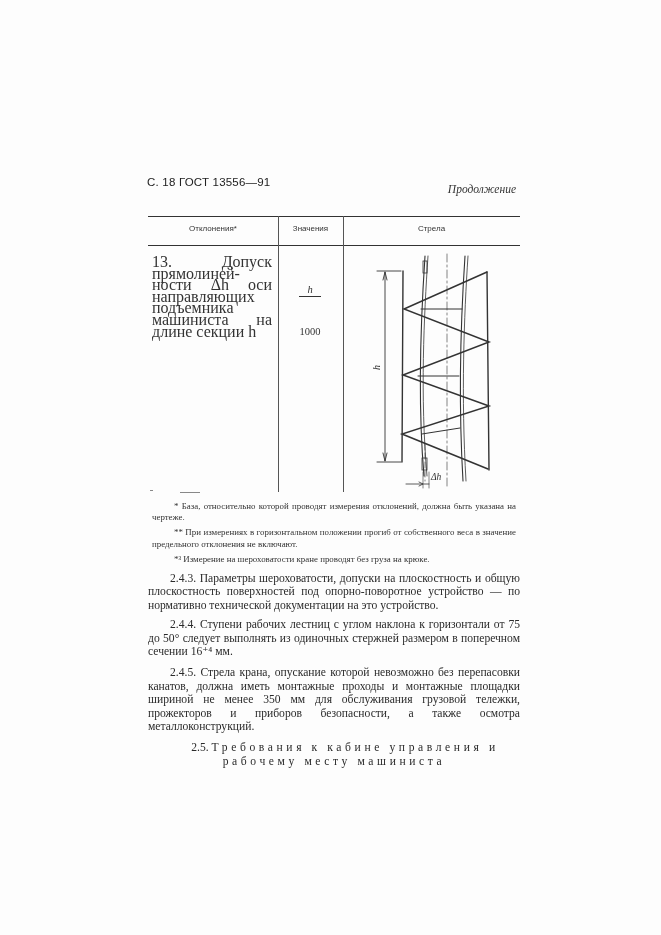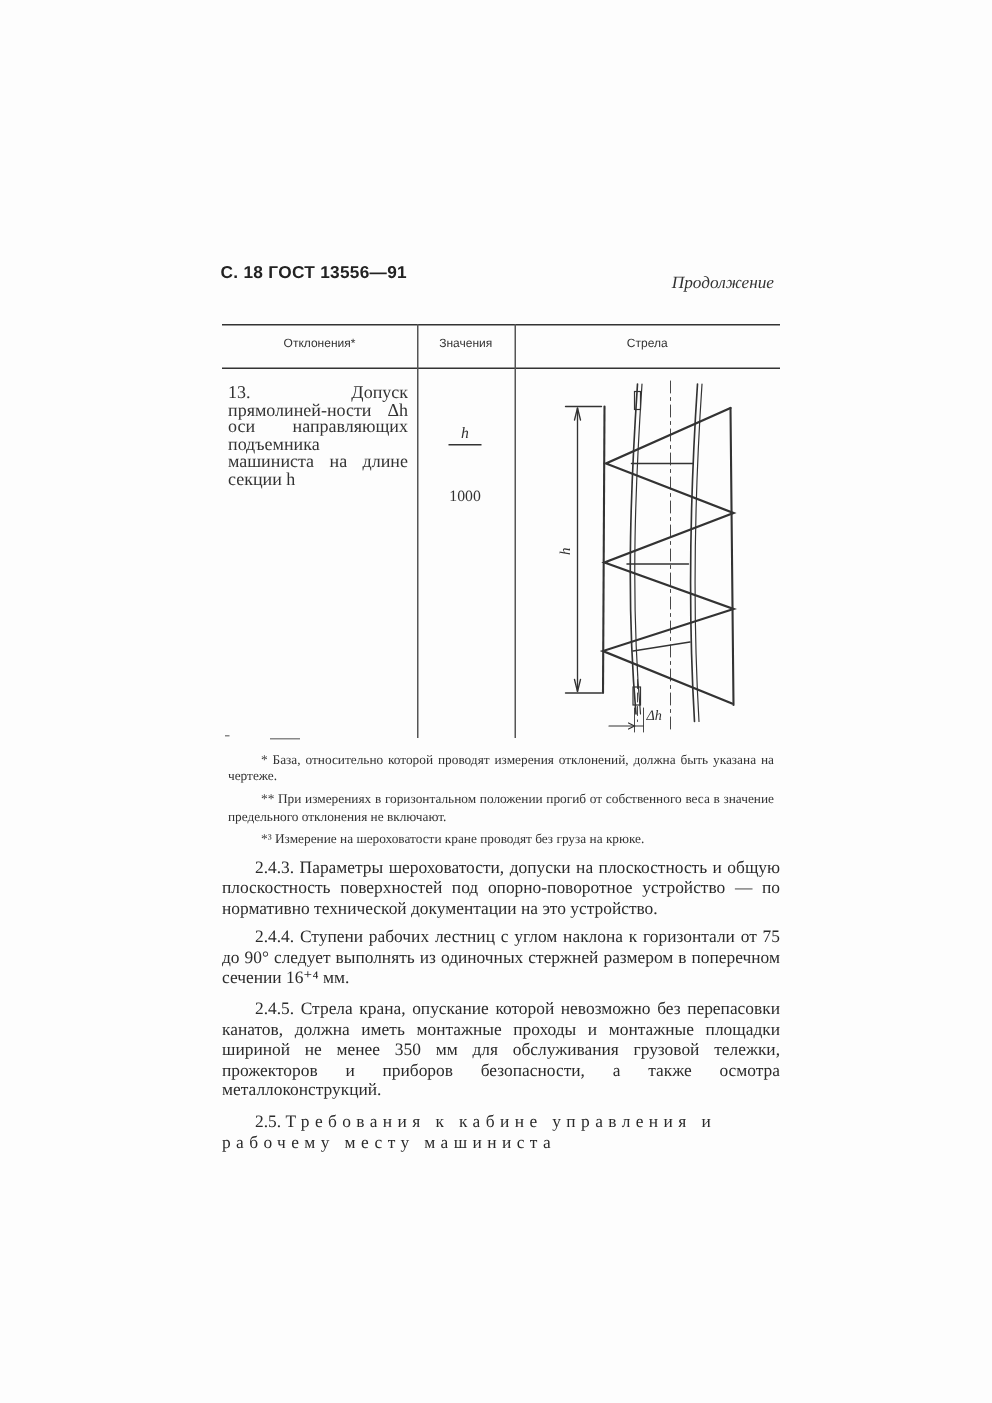--- a/index.html
+++ b/index.html
@@ -1,26 +1,26 @@
 <!DOCTYPE html>
 <html><head>
 <meta charset="utf-8">
 <style>
   html, body { margin: 0; padding: 0; }
   body {
     width: 661px; height: 935px; background: #fdfdfd; position: relative; overflow: hidden;
     font-family: "Liberation Serif", "DejaVu Serif", serif; color: #2a2a2a;
   }
   .abs { position: absolute; }
-  .page-header { left: 147px; top: 176px; font-family: "Liberation Sans", sans-serif; font-weight: bold; font-size: 11.5px; letter-spacing: 0.2px; color: #222; }
+  .page-header { left: 147px; top: 176px; font-family: "Liberation Sans", sans-serif; font-weight: normal; font-size: 11.5px; letter-spacing: 0.2px; color: #222; }
   .continuation { right: 145px; top: 183px; font-style: italic; font-size: 11.5px; color: #333; }
   .hline { position: absolute; height: 0; border-top: 1.4px solid #333; }
   .vline { position: absolute; width: 0; border-left: 1px solid #555; }
   .th { position: absolute; top: 224px; font-family: "Liberation Sans", sans-serif; font-size: 8px; color: #333; text-align: center; }
-  .cell-text { left: 152px; top: 256px; width: 120px; font-size: 12px; line-height: 11.6px; text-align: justify; color: #333; }
+  .cell-text { left: 152px; top: 256px; width: 120px; font-size: 16px; line-height: 11.6px; text-align: justify; color: #333; }
   .frac { left: 288px; top: 284px; width: 44px; text-align: center; font-size: 10.5px; color: #333; }
   .frac .num { font-style: italic; display: block; line-height: 12px; }
   .frac .bar { display: block; margin: 0 auto; width: 22px; border-top: 1px solid #333; }
   .frac .den { display: block; line-height: 13px; margin-top: 28px; }
   .fn-rule { left: 180px; top: 492px; width: 20px; border-top: 1px solid #888; }
   .fn-dot { left: 150px; top: 490px; width: 3px; height: 1px; background: #888; }
   .footnotes { left: 148px; top: 497px; width: 372px; font-size: 8.9px; line-height: 11.2px; color: #333; text-align: justify; }
   .footnotes p { margin: 4px; text-indent: 22px; }
   .body-text { left: 148px; width: 372px; font-size: 11.6px; line-height: 13.4px; color: #2a2a2a; text-align: justify; }
   .body-text p { margin: 0 0 6px 0; text-indent: 22px; }
@@ -94,16 +94,16 @@
 <div class="abs fn-dot"></div>
 <div class="abs fn-rule"></div>
 <div class="abs footnotes">
   <p>* База, относительно которой проводят измерения отклонений, должна быть указана на чертеже.</p>
   <p>** При измерениях в горизонтальном положении прогиб от собственного веса в значение предельного отклонения не включают.</p>
   <p>*³ Измерение на шероховатости кране проводят без груза на крюке.</p>
 </div>
 
 <div class="abs body-text" style="top:572px;">
   <p><span>2.4.3.</span> <span>Параметры шероховатости, допуски на плоскостность и общую плоскостность поверхностей под опорно-поворотное устройство — по нормативно технической документации на это устройство.</span></p>
-  <p style="margin-bottom:8px;"><span>2.4.4.</span> <span>Ступени рабочих лестниц с углом наклона к горизонтали от 75 до 90° следует выполнять из одиночных стержней размером в поперечном сечении 16⁺⁴ мм.</span></p>
+  <p style="margin-bottom:8px;"><span>2.4.4.</span> <span>Ступени рабочих лестниц с углом наклона к горизонтали от 75 до 50° следует выполнять из одиночных стержней размером в поперечном сечении 16⁺⁴ мм.</span></p>
   <p style="margin-bottom:8px;"><span>2.4.5.</span> <span>Стрела крана, опускание которой невозможно без перепасовки канатов, должна иметь монтажные проходы и монтажные площадки шириной не менее 350 мм для обслуживания грузовой тележки, прожекторов и приборов безопасности, а также осмотра металлоконструкций.</span></p>
-  <p style="text-align:left;"><span>2.5.</span> <span class="spaced">Требования к кабине управления и рабочему месту машиниста</span></p>
+  <p style="text-align:center;"><span>2.5.</span> <span class="spaced">Требования к кабине управления и рабочему месту машиниста</span></p>
 </div>
 
 </body></html>

